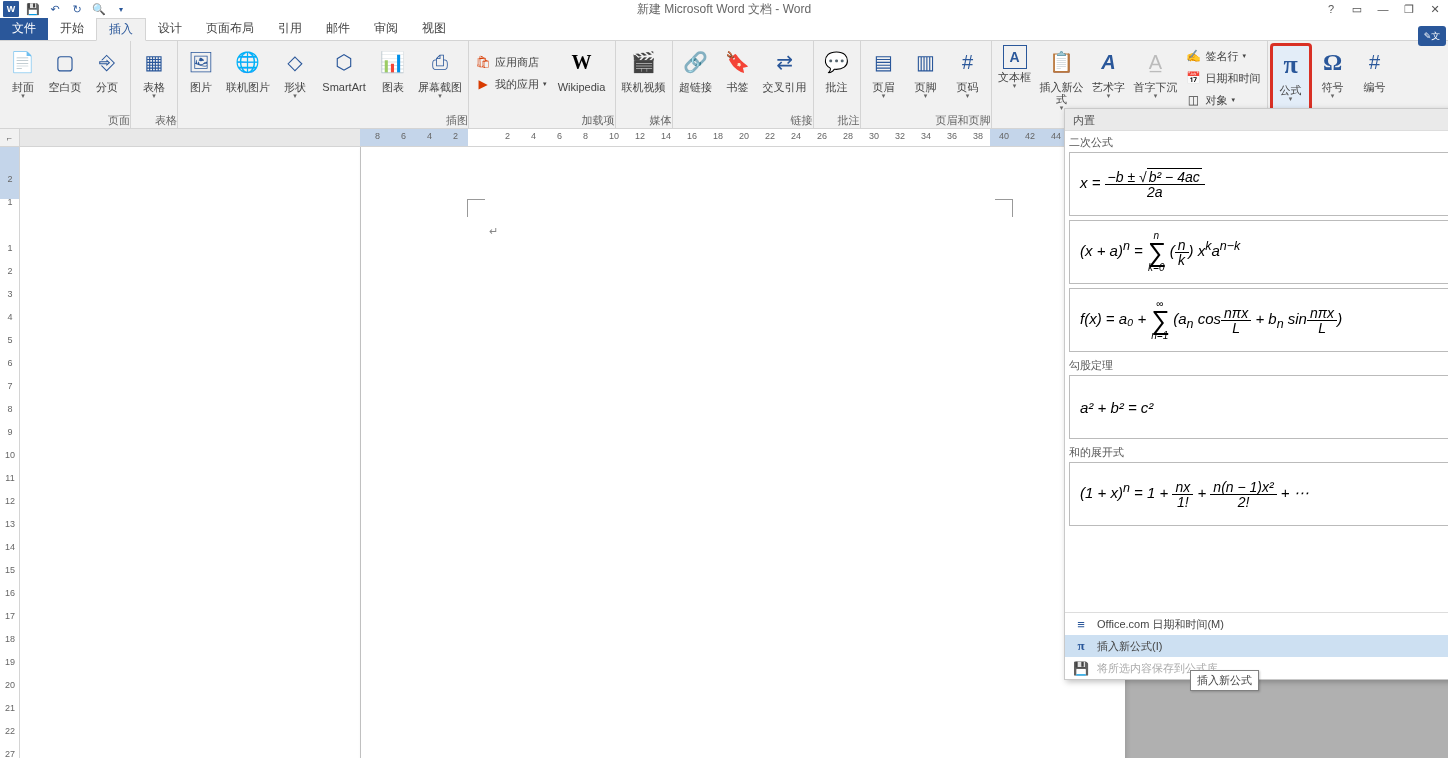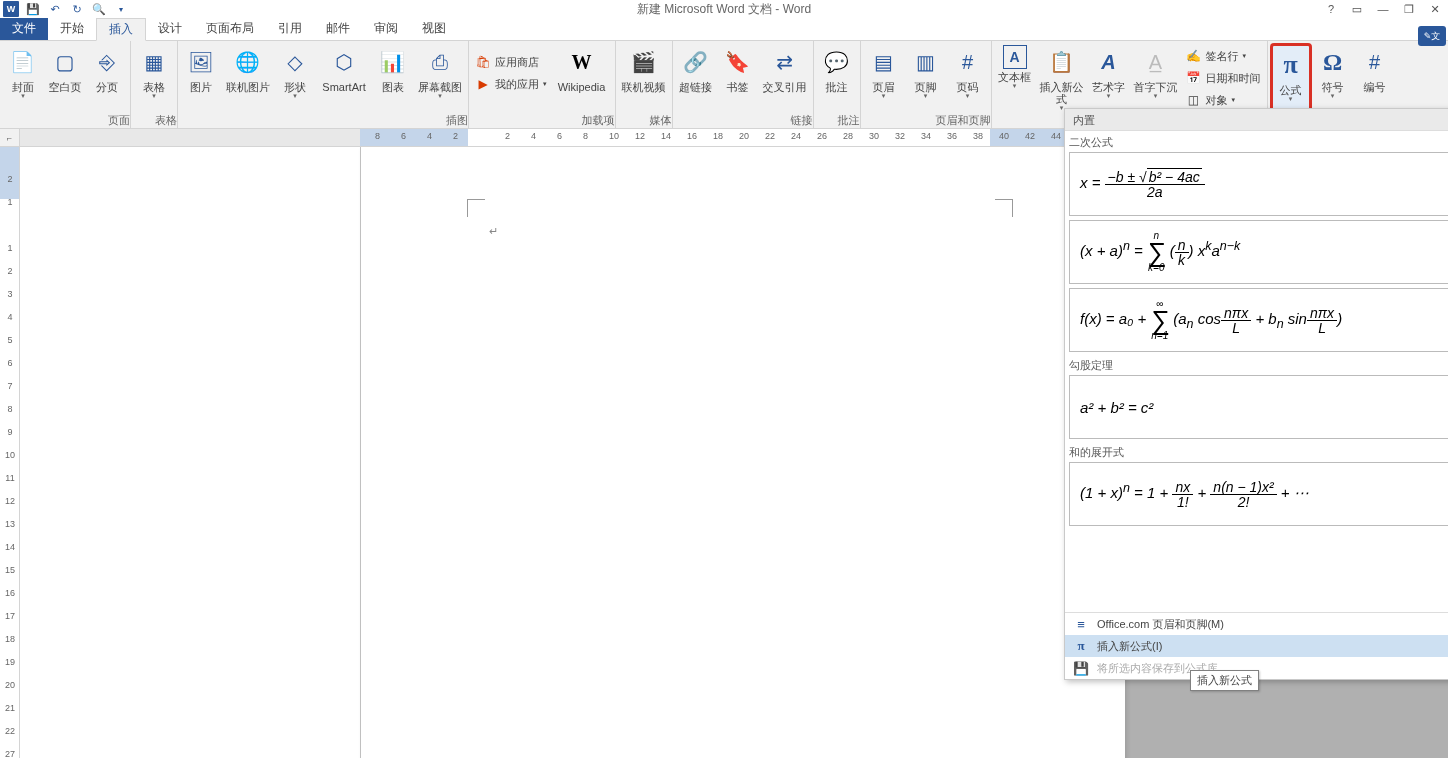--- a/index.html
+++ b/index.html
@@ -463,21 +463,21 @@
             </span> + <span class="frac">
               <span class="num">n(n − 1)x²</span>
               <span class="den">2!</span>
             </span> + ⋯</span>
         </div>
     </div>
   </div>
   <div class="footer">
     <div class="fitem">
       <div class="fi">≡</div>
-      <span>Office.com 页眉和页脚(M)</span>
+      <span>Office.com 日期和时间(M)</span>
       <span style="margin-left:auto;font-size:9px;">▸</span>
     </div>
     <div class="fitem hov">
       <div class="fi" style="font-family:serif;font-weight:bold;">π</div>
       <span>插入新公式(I)</span>
     </div>
     <div class="fitem disabled">
       <div class="fi">💾</div>
       <span>将所选内容保存到公式库</span>
     </div>

